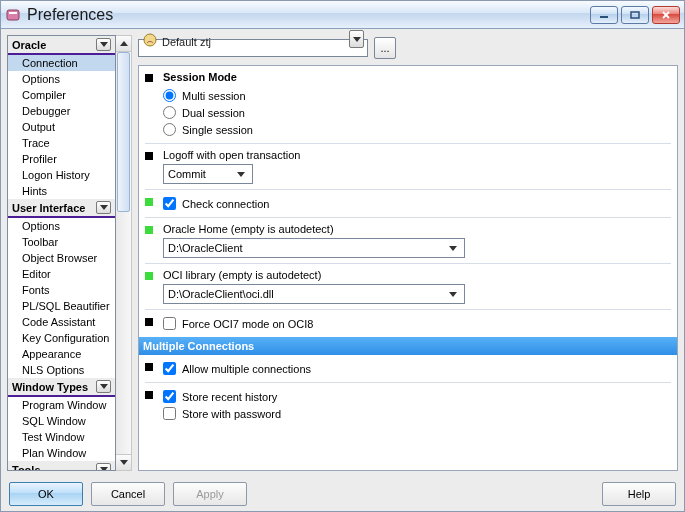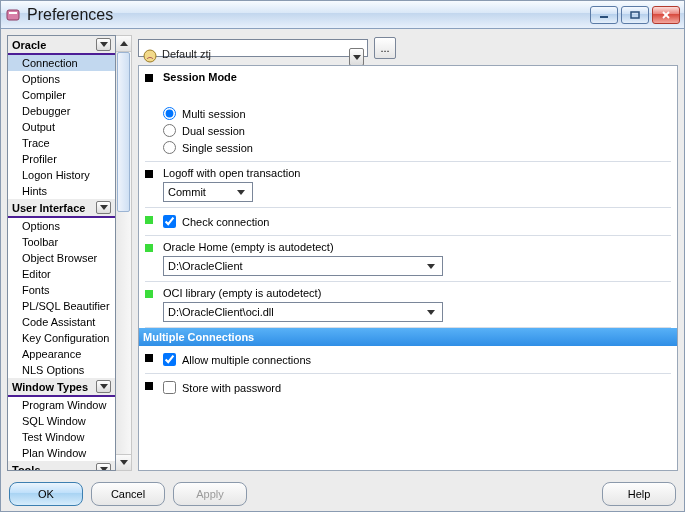--- a/index.html
+++ b/index.html
@@ -24,42 +24,42 @@
 .item { padding: 2px 4px 2px 14px; cursor: default; }
 .item.sel { background: #c2d8ef; }
 .vscroll { width: 16px; background: linear-gradient(90deg,#e9e9e9,#f7f7f7); border:1px solid #c8c8c8; border-left:none; display:flex; flex-direction:column; }
 .vscroll .arrow { height:16px; display:flex; align-items:center; justify-content:center; background:linear-gradient(#fbfbfb,#e3e3e3); border-bottom:1px solid #c8c8c8; }
 .vscroll .arrow:last-child{border-top:1px solid #c8c8c8;border-bottom:none;}
 .vscroll .track { flex:1; position:relative; }
 .vscroll .thumb { position:absolute; left:1px; right:1px; top:0; height:160px; background:linear-gradient(90deg,#eef3fb,#cfe0f4); border:1px solid #9bb4d3; border-radius:2px; }
 
 .main { flex:1; display:flex; flex-direction:column; gap:4px; }
 .toprow { display:flex; align-items:center; gap:6px; height:26px; }
-.profilesel { flex:0 0 230px; height:14px; border:1px solid #7a8699; background:#fff; display:flex; align-items:flex-start; padding:8px 3px; }
+.profilesel { flex:0 0 230px; height:14px; border:1px solid #7a8699; background:#fff; display:flex; align-items:flex-end; padding:8px 3px; }
 .profilesel .picon { width:16px;height:16px;margin-right:4px; display:inline-flex;align-items:center;justify-content:center;}
 .profilesel .ptxt { flex:1; color:#222; }
 .profilesel .ddbtn { width:15px;height:18px;border:1px solid #7a7a7a;background:linear-gradient(#fff,#dcdcdc);display:inline-flex;align-items:center;justify-content:center;border-radius:2px;}
 .dotsbtn { width:22px;height:22px;border:1px solid #7a8699;background:linear-gradient(#fff,#e5e5e5);display:inline-flex;align-items:center;justify-content:center;border-radius:2px;}
 
 .panel { flex:1; border:1px solid #9aa7b8; background:#fff; overflow-y:auto; overflow-x:hidden; }
 .group { position:relative; padding: 5px 10px 5px 24px; }
 .sq { position:absolute; left:6px; top:8px; width:8px;height:8px; }
 .sq.bk{background:#000;}
 .sq.gr{background:#3bdc3b;}
-.gtitle { font-weight:bold; margin-bottom:22px; }
+.gtitle { font-weight:bold; margin-bottom:4px; }
 .radio, .chk { display:flex; align-items:center; gap:6px; padding:2px 0; }
 .radio input, .chk input { margin:0; }
-.selectlike { margin-top:3px; width:280px; height:20px; border:1px solid #7a8699; background:#fff; display:flex; align-items:center; padding:0 4px; justify-content:space-between; }
+.selectlike { margin-top:3px; width:302px; height:20px; border:1px solid #7a8699; background:#fff; display:flex; align-items:center; padding:0 4px; justify-content:space-between; }
 .selectlike.sm { width:90px; }
 .selectlike .dd { width:15px;height:16px;display:inline-flex;align-items:center;justify-content:center; }
 .bluebar { background:linear-gradient(#58b1f7,#2f8ee6); color:#fff; font-weight:bold; padding:3px 4px; }
 .hr { height:1px; background:#d7dde6; margin:0 6px; }
 
 .footer { height:34px; border-top:0; display:flex; align-items:center; padding:6px 8px; gap:8px; }
-.btn { min-width:74px; height:24px; border:1px solid #8b99ab; background:linear-gradient(#fdfdfd,#e7e7e7); border-radius:8px; display:inline-flex; align-items:center; justify-content:center; cursor:default; }
+.btn { min-width:74px; height:24px; border:1px solid #8b99ab; background:linear-gradient(#fdfdfd,#e7e7e7); border-radius:2px; display:inline-flex; align-items:center; justify-content:center; cursor:default; }
 .btn.primary { border:1px solid #3c7fb1; background:linear-gradient(#eaf4fd,#bfe0fb 45%,#a8d3f3 46%,#d6ecfb); }
 .btn.disabled { color:#9a9a9a; }
 .spacer { flex:1; }
 
 .caret { width:0;height:0;border-left:4px solid transparent;border-right:4px solid transparent;border-top:5px solid #333; }
 .caretUp{ width:0;height:0;border-left:4px solid transparent;border-right:4px solid transparent;border-bottom:5px solid #333; }
 </style>
 </head>
 <body>
 
@@ -240,34 +240,45 @@
           <div>OCI library (empty is autodetect)</div>
           <div class="selectlike">
               <span>D:\OracleClient\oci.dll</span>
               <span class="dd">
                 <span class="caret"></span>
               </span>
             </div>
         </div>
         <div class="hr"></div>
 
+        <div class="group">
+          <span class="sq bk"></span>
+          <label class="chk">
+              <input type="checkbox" style="">
+              <span>Force OCI7 mode on OCI8</span>
+            </label>
+        </div>
 
         <div class="bluebar">Multiple Connections</div>
 
         <div class="group">
           <span class="sq bk"></span>
           <label class="chk">
               <input type="checkbox" checked="" style="">
               <span>Allow multiple connections</span>
             </label>
         </div>
         <div class="hr"></div>
 
         <div class="group">
           <span class="sq bk"></span>
+          <label class="chk">
+              <input type="checkbox" checked="" style="">
+              <span>Store recent history</span>
+            </label>
           <label class="chk">
               <input type="checkbox" style="">
               <span>Store with password</span>
             </label>
         </div>
 
       </div>
     </div>
   </div>
 

